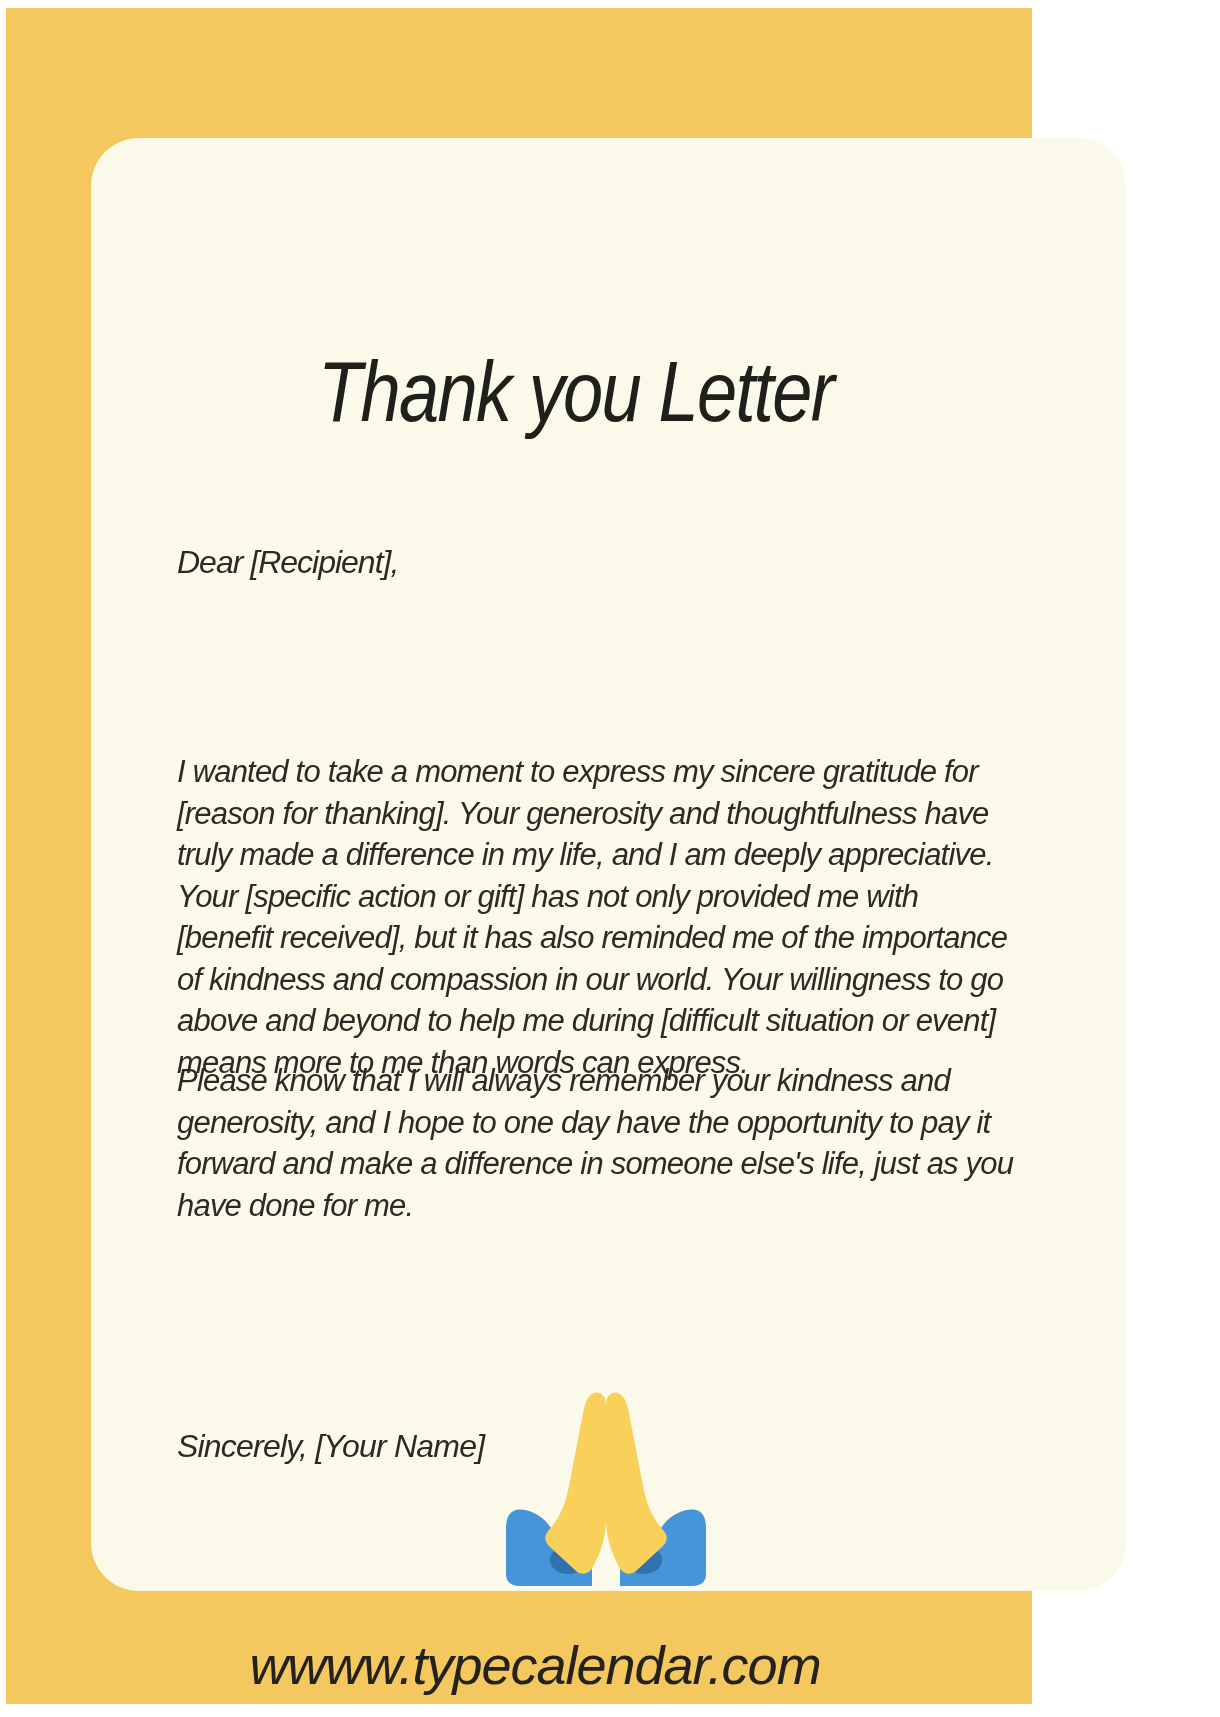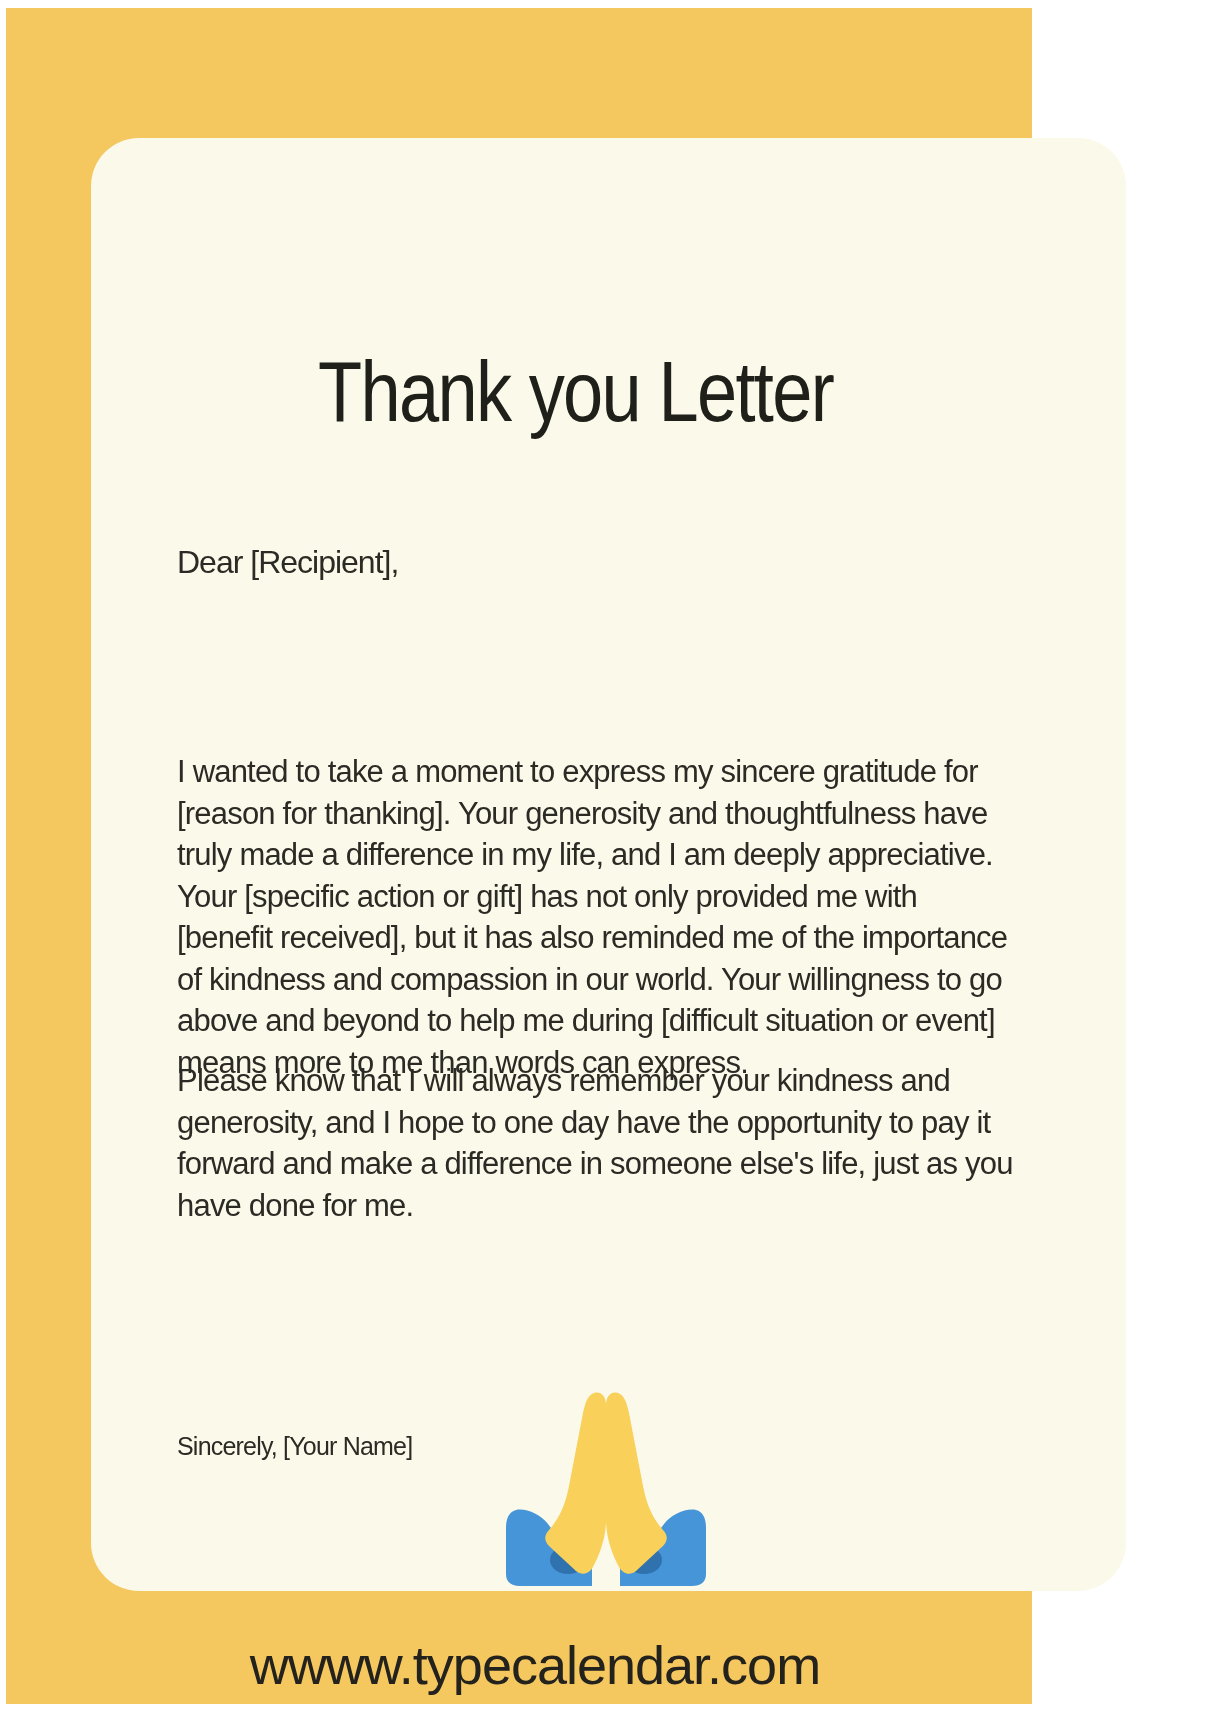--- a/index.html
+++ b/index.html
@@ -9,20 +9,21 @@
     height: 1717px;
     overflow: hidden;
     font-family: "Liberation Sans", sans-serif;
     background: var(--frame, #ffffff);
   }
   .sheet {
     position: relative;
     width: 1044px;
     height: 1717px;
     background: var(--frame, #ffffff);
+    font-style: italic;
   }
   
   .yellow-bg {
     position: absolute;
     left: 6px;
     top: 8px;
     right: 12px;
     bottom: 13px;
     background: var(--yellow, #f5c75f);
   }
@@ -72,21 +73,21 @@
     color: var(--ink, #2b2a24);
   }
   .p1 { top: 581px; margin-top: 32px; }
   .p2 { top: 922px; }
   .p3 { top: 1126px; }
   .signature {
     position: absolute;
     left: 86px;
     top: 1288px;
     margin: 0;
-    font-size: 25px;
+    font-size: 32px;
     line-height: 41.5px;
     letter-spacing: -0.8px;
     color: var(--ink, #2b2a24);
   }
   .emoji {
     position: absolute;
     left: 415px;
     top: 1250px;
     width: 200px;
     height: 200px;

